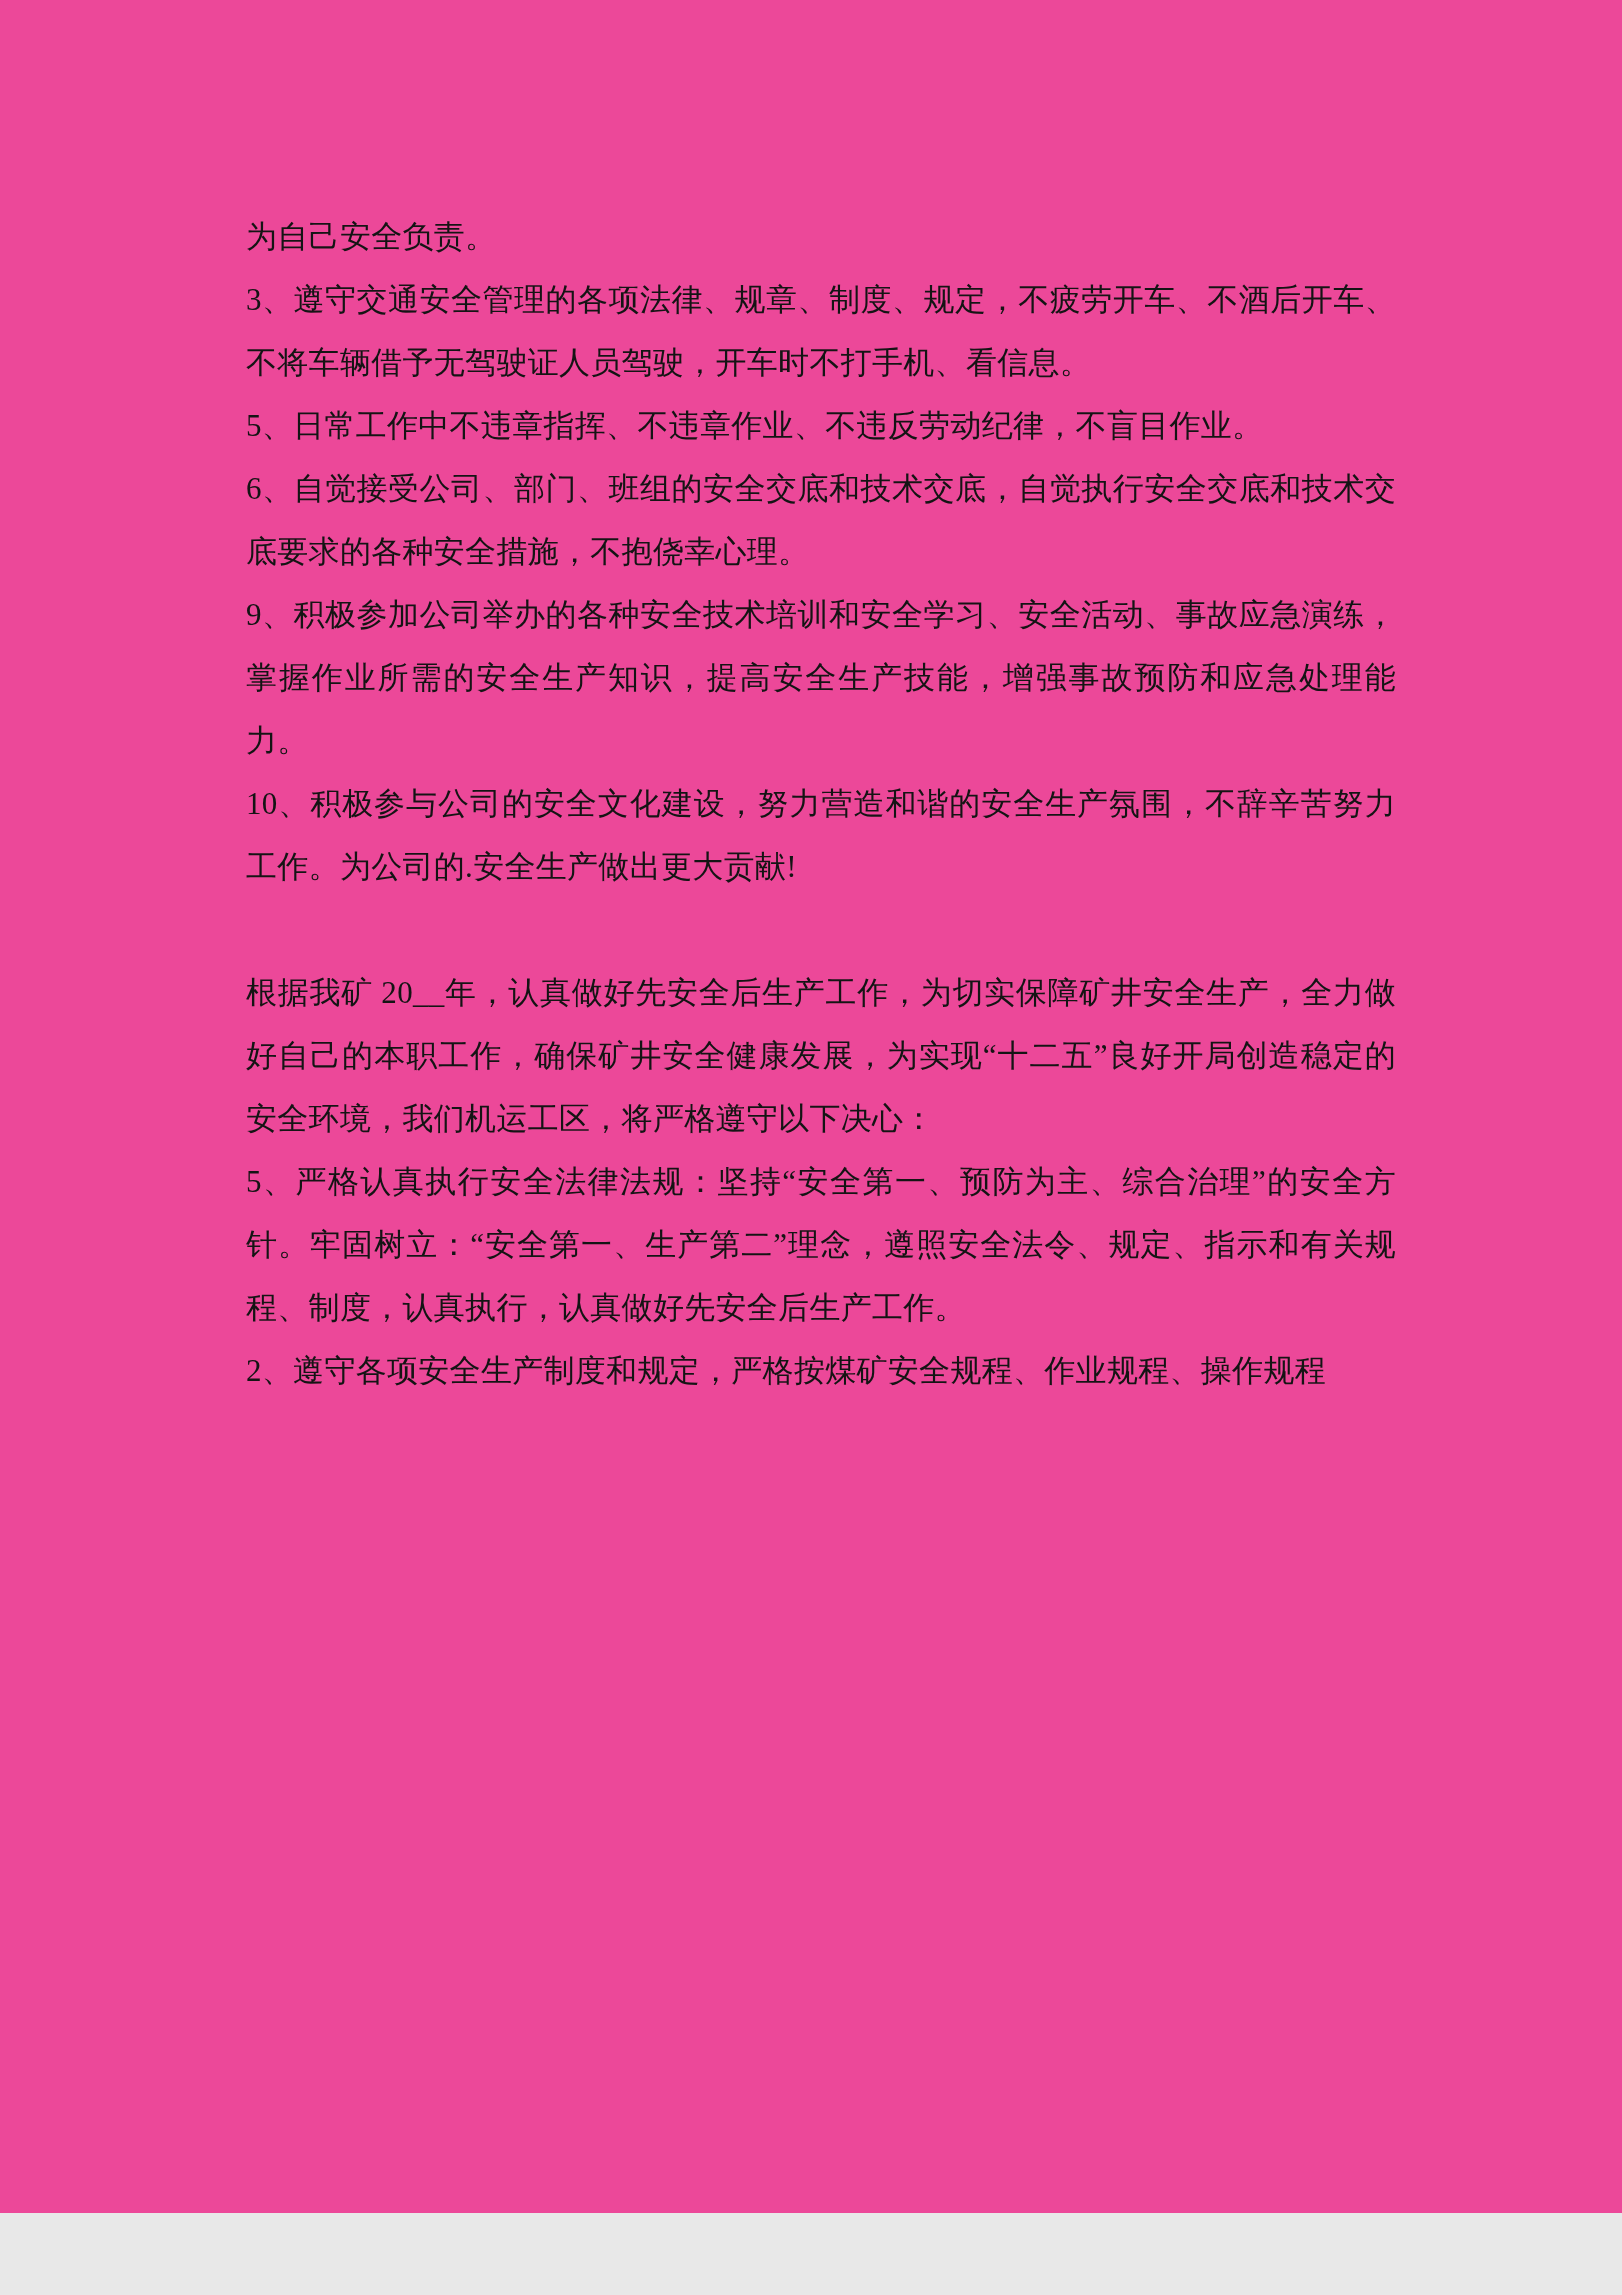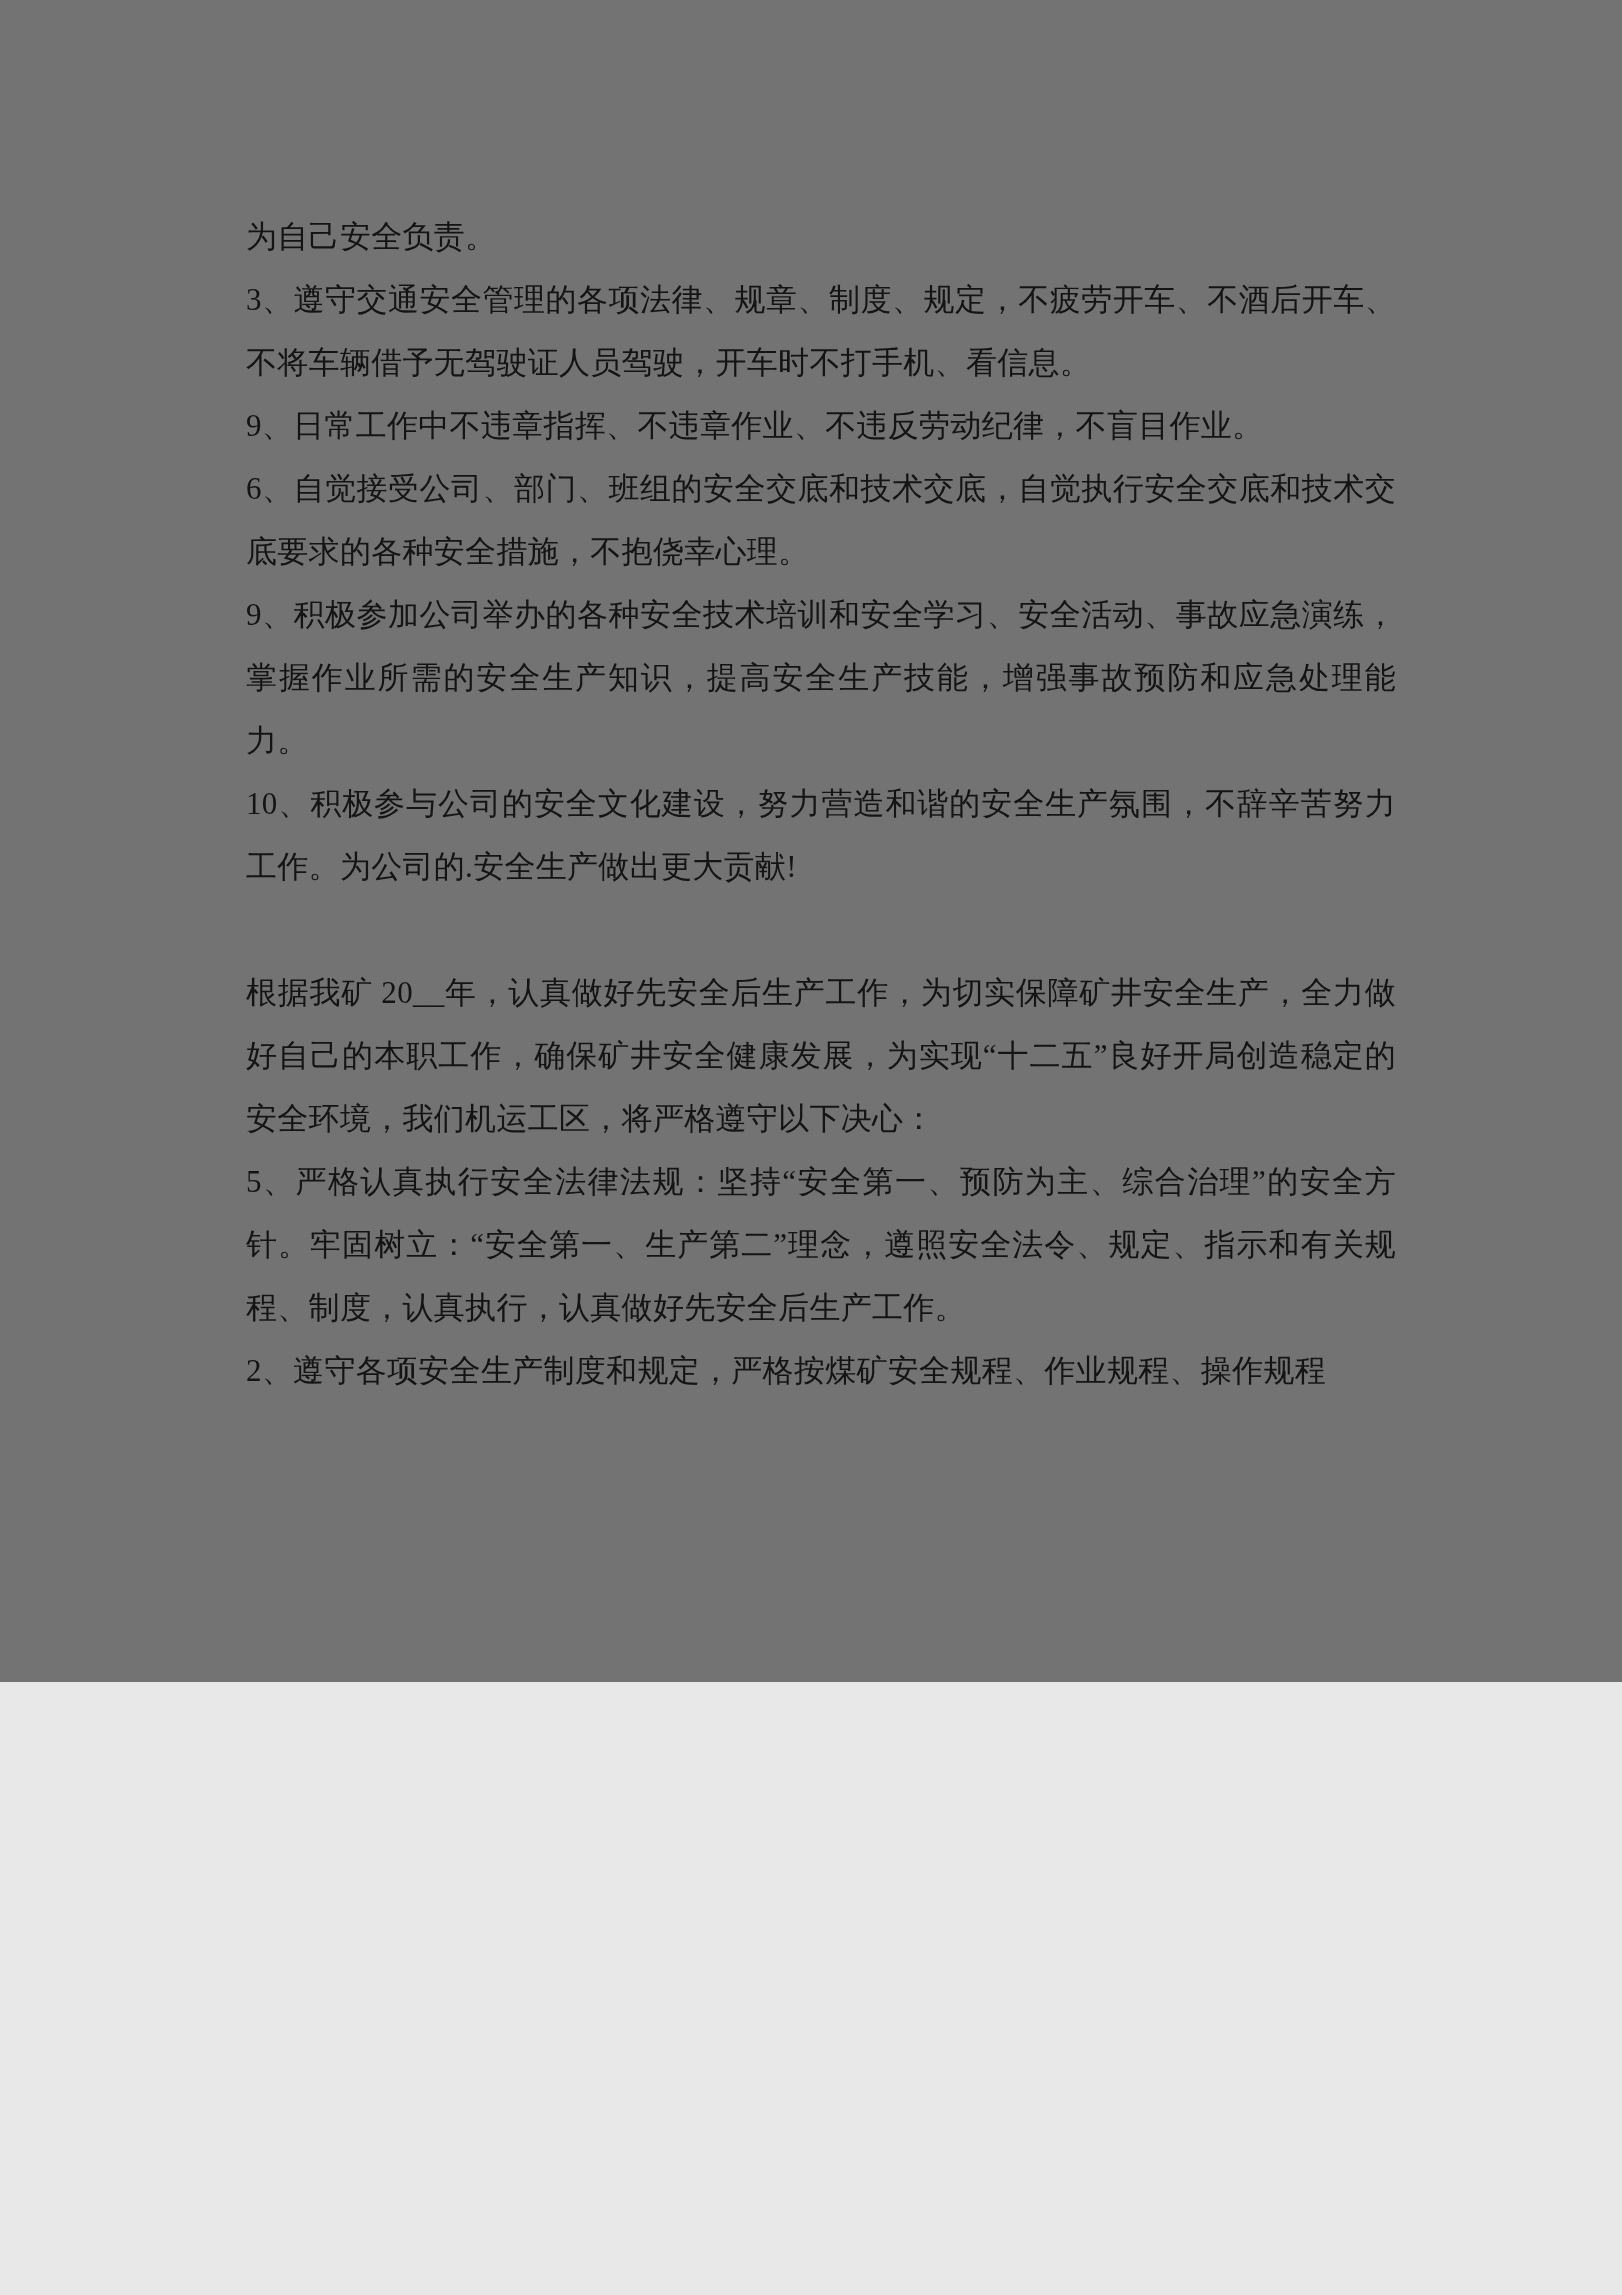--- a/index.html
+++ b/index.html
@@ -3,22 +3,22 @@
 <meta charset="utf-8">
 <style>
   html, body {
     margin: 0;
     padding: 0;
     background: #e8e8e8;
   }
   .page {
     position: relative;
     width: 1623px;
-    height: 1682px;
-    background: #737373;
+    height: 2213px;
+    background: #ec4899;
     overflow: hidden;
   }
   .text-block {
     position: absolute;
     left: 246px;
     top: 205px;
     width: 1150px;
     font-family: "Liberation Serif", "DejaVu Serif", serif;
     font-size: 31px;
     line-height: 63px;
@@ -35,21 +35,21 @@
     margin-top: 63px;
   }
 </style>
 </head>
 <body>
 
 <div class="page">
   <div class="text-block" id="doc-body">
       <p>为自己安全负责。</p>
       <p>3、遵守交通安全管理的各项法律、规章、制度、规定，不疲劳开车、不酒后开车、不将车辆借予无驾驶证人员驾驶，开车时不打手机、看信息。</p>
-      <p>9、日常工作中不违章指挥、不违章作业、不违反劳动纪律，不盲目作业。</p>
+      <p>5、日常工作中不违章指挥、不违章作业、不违反劳动纪律，不盲目作业。</p>
       <p>6、自觉接受公司、部门、班组的安全交底和技术交底，自觉执行安全交底和技术交底要求的各种安全措施，不抱侥幸心理。</p>
       <p>9、积极参加公司举办的各种安全技术培训和安全学习、安全活动、事故应急演练，掌握作业所需的安全生产知识，提高安全生产技能，增强事故预防和应急处理能力。</p>
       <p>10、积极参与公司的安全文化建设，努力营造和谐的安全生产氛围，不辞辛苦努力工作。为公司的.安全生产做出更大贡献!</p>
       <p class="gap-before">根据我矿 20__年，认真做好先安全后生产工作，为切实保障矿井安全生产，全力做好自己的本职工作，确保矿井安全健康发展，为实现“十二五”良好开局创造稳定的安全环境，我们机运工区，将严格遵守以下决心：</p>
       <p>5、严格认真执行安全法律法规：坚持“安全第一、预防为主、综合治理”的安全方针。牢固树立：“安全第一、生产第二”理念，遵照安全法令、规定、指示和有关规程、制度，认真执行，认真做好先安全后生产工作。</p>
       <p>2、遵守各项安全生产制度和规定，严格按煤矿安全规程、作业规程、操作规程</p>
     </div>
 </div>
 
 

